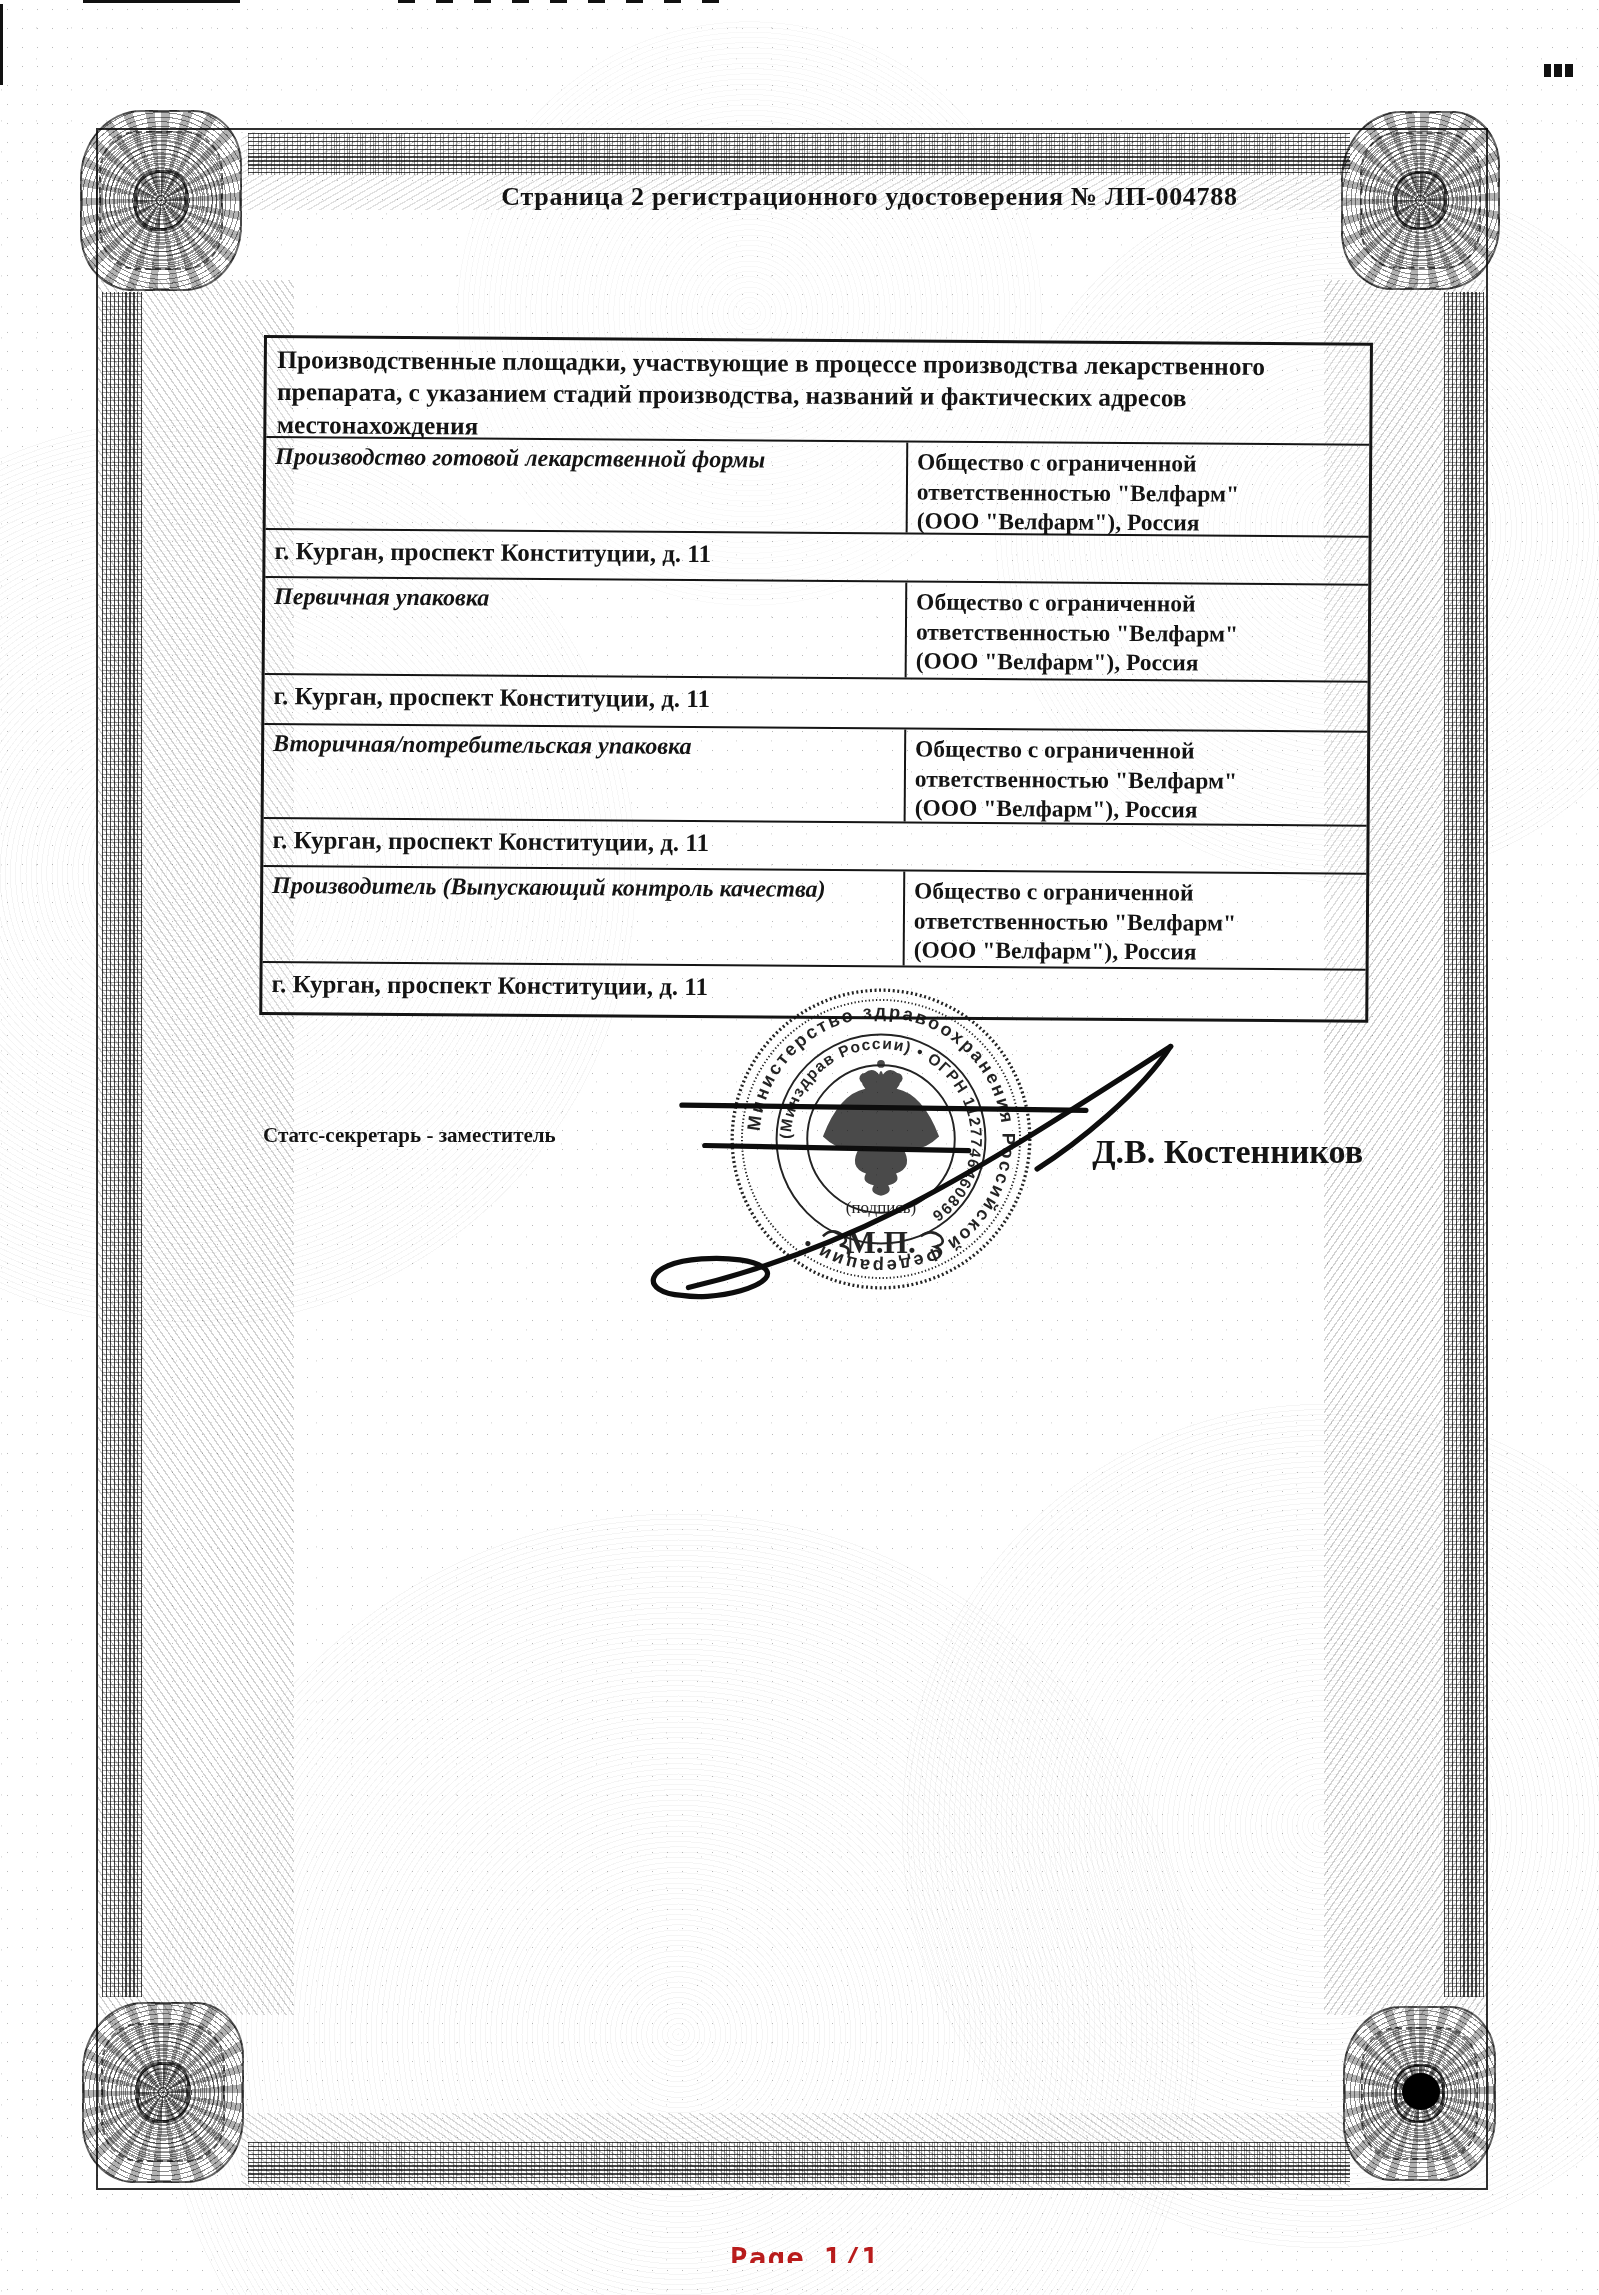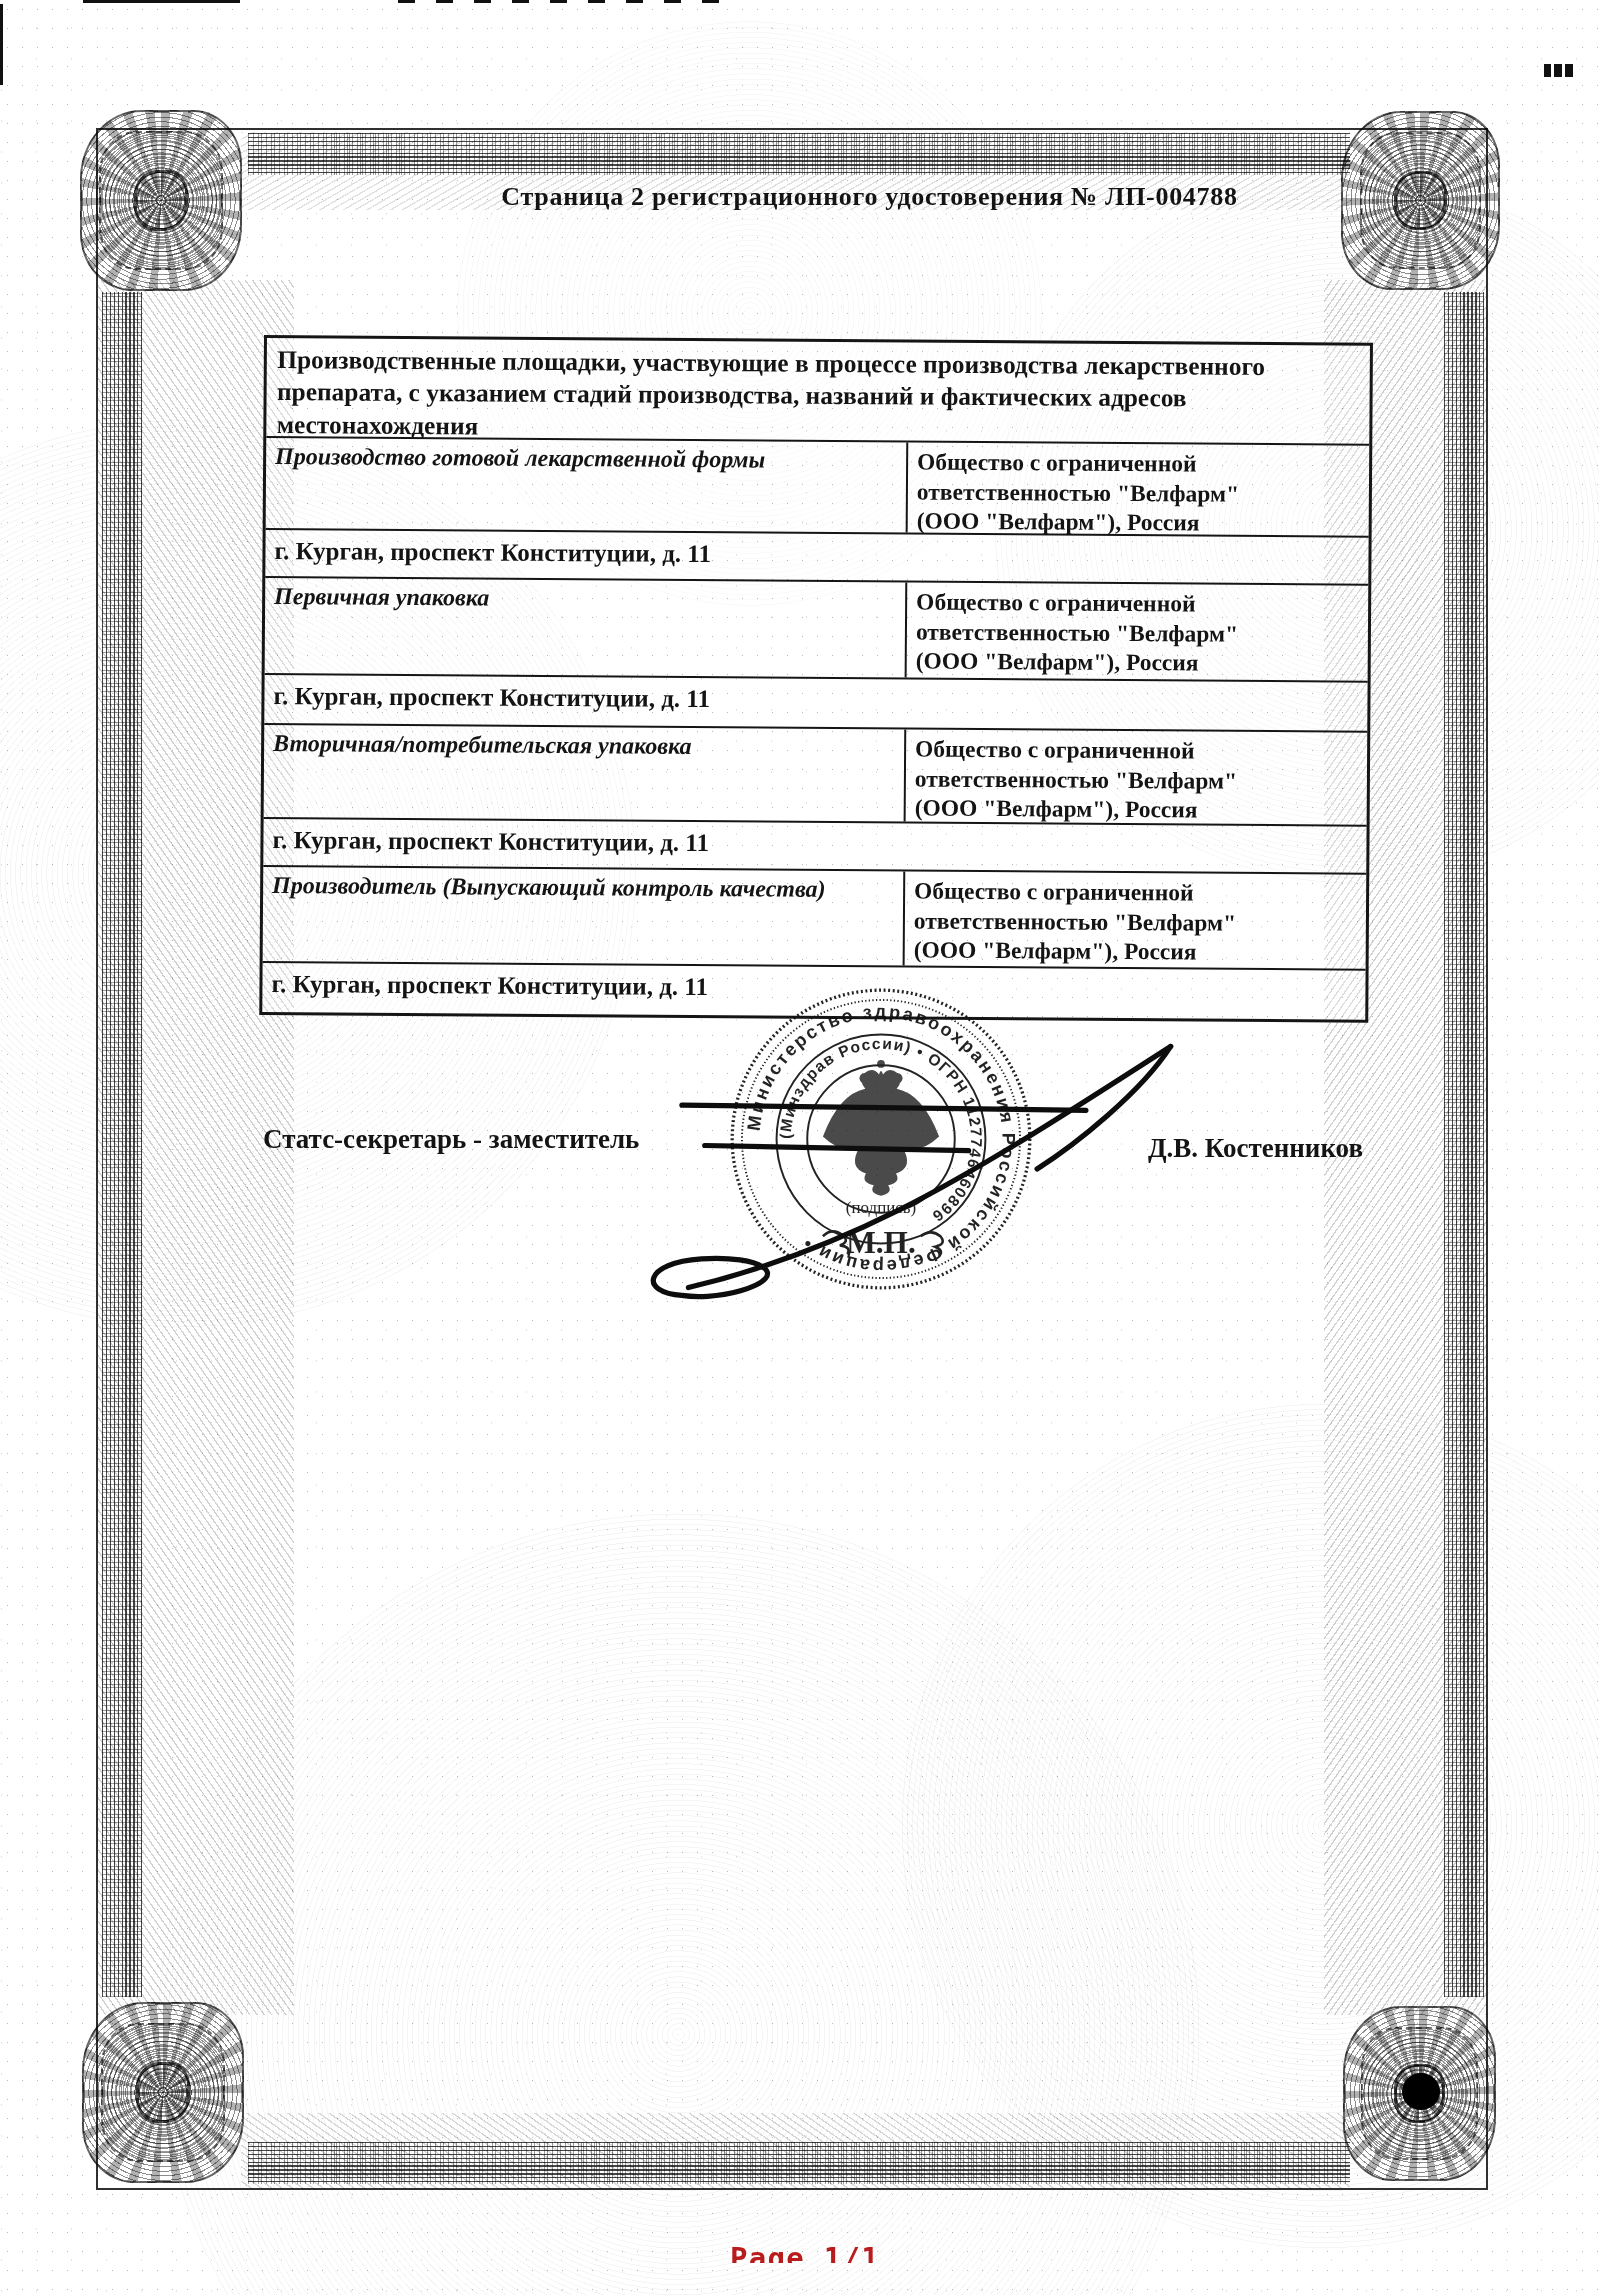--- a/index.html
+++ b/index.html
@@ -79,22 +79,22 @@
   .t-head{height:100px;box-sizing:border-box;padding:5.2px 10.4px 0;border-bottom:2.6px solid #151515;
           font-weight:700;font-size:25.4px;line-height:1.27;}
   .t-row{display:flex;border-bottom:2.6px solid #151515;box-sizing:border-box;}
   .cell-stage{width:642px;box-sizing:border-box;border-right:2.6px solid #151515;padding:5.2px 9px 0;
               font-style:italic;font-weight:700;font-size:24px;}
   .cell-company{flex:1;box-sizing:border-box;padding:5.2px 9px 0;font-weight:600;font-size:23.5px;line-height:1.26;}
   .t-addr{box-sizing:border-box;padding:6.5px 9px 0;border-bottom:2.6px solid #151515;font-weight:600;font-size:25px;}
   .h141{height:92px;} .h148{height:97px;} .h144{height:94px;} .h147{height:96px;}
   .a74{height:48px;} .a76{height:50px;} .a73{height:48px;} .a75{height:49px;border-bottom:none;}
 
-  .sig-title{left:263px;top:1122px;width:483px;font-weight:700;font-size:27px;line-height:1.3;z-index:4;}
-  .sig-name{left:1056px;top:1133px;width:307px;text-align:right;font-weight:700;font-size:27px;z-index:4;}
+  .sig-title{left:263px;top:1122px;width:483px;font-weight:700;font-size:21px;line-height:1.3;z-index:4;}
+  .sig-name{left:1056px;top:1133px;width:307px;text-align:right;font-weight:700;font-size:34px;z-index:4;}
 
   .seal{left:725px;top:983px;width:312px;height:312px;z-index:5;opacity:.92;}
   .sigstrokes{left:620px;top:994px;width:593px;height:333px;z-index:5;}
 
   .footer-clip{left:730px;top:2243px;width:235px;height:19.6px;overflow:hidden;z-index:4;}
   .footer-text{font-family:"DejaVu Sans Mono",monospace;font-weight:700;font-size:29px;line-height:1.1;letter-spacing:1.3px;color:#b91c1c;}
 </style>
 </head>
 <body>
 

